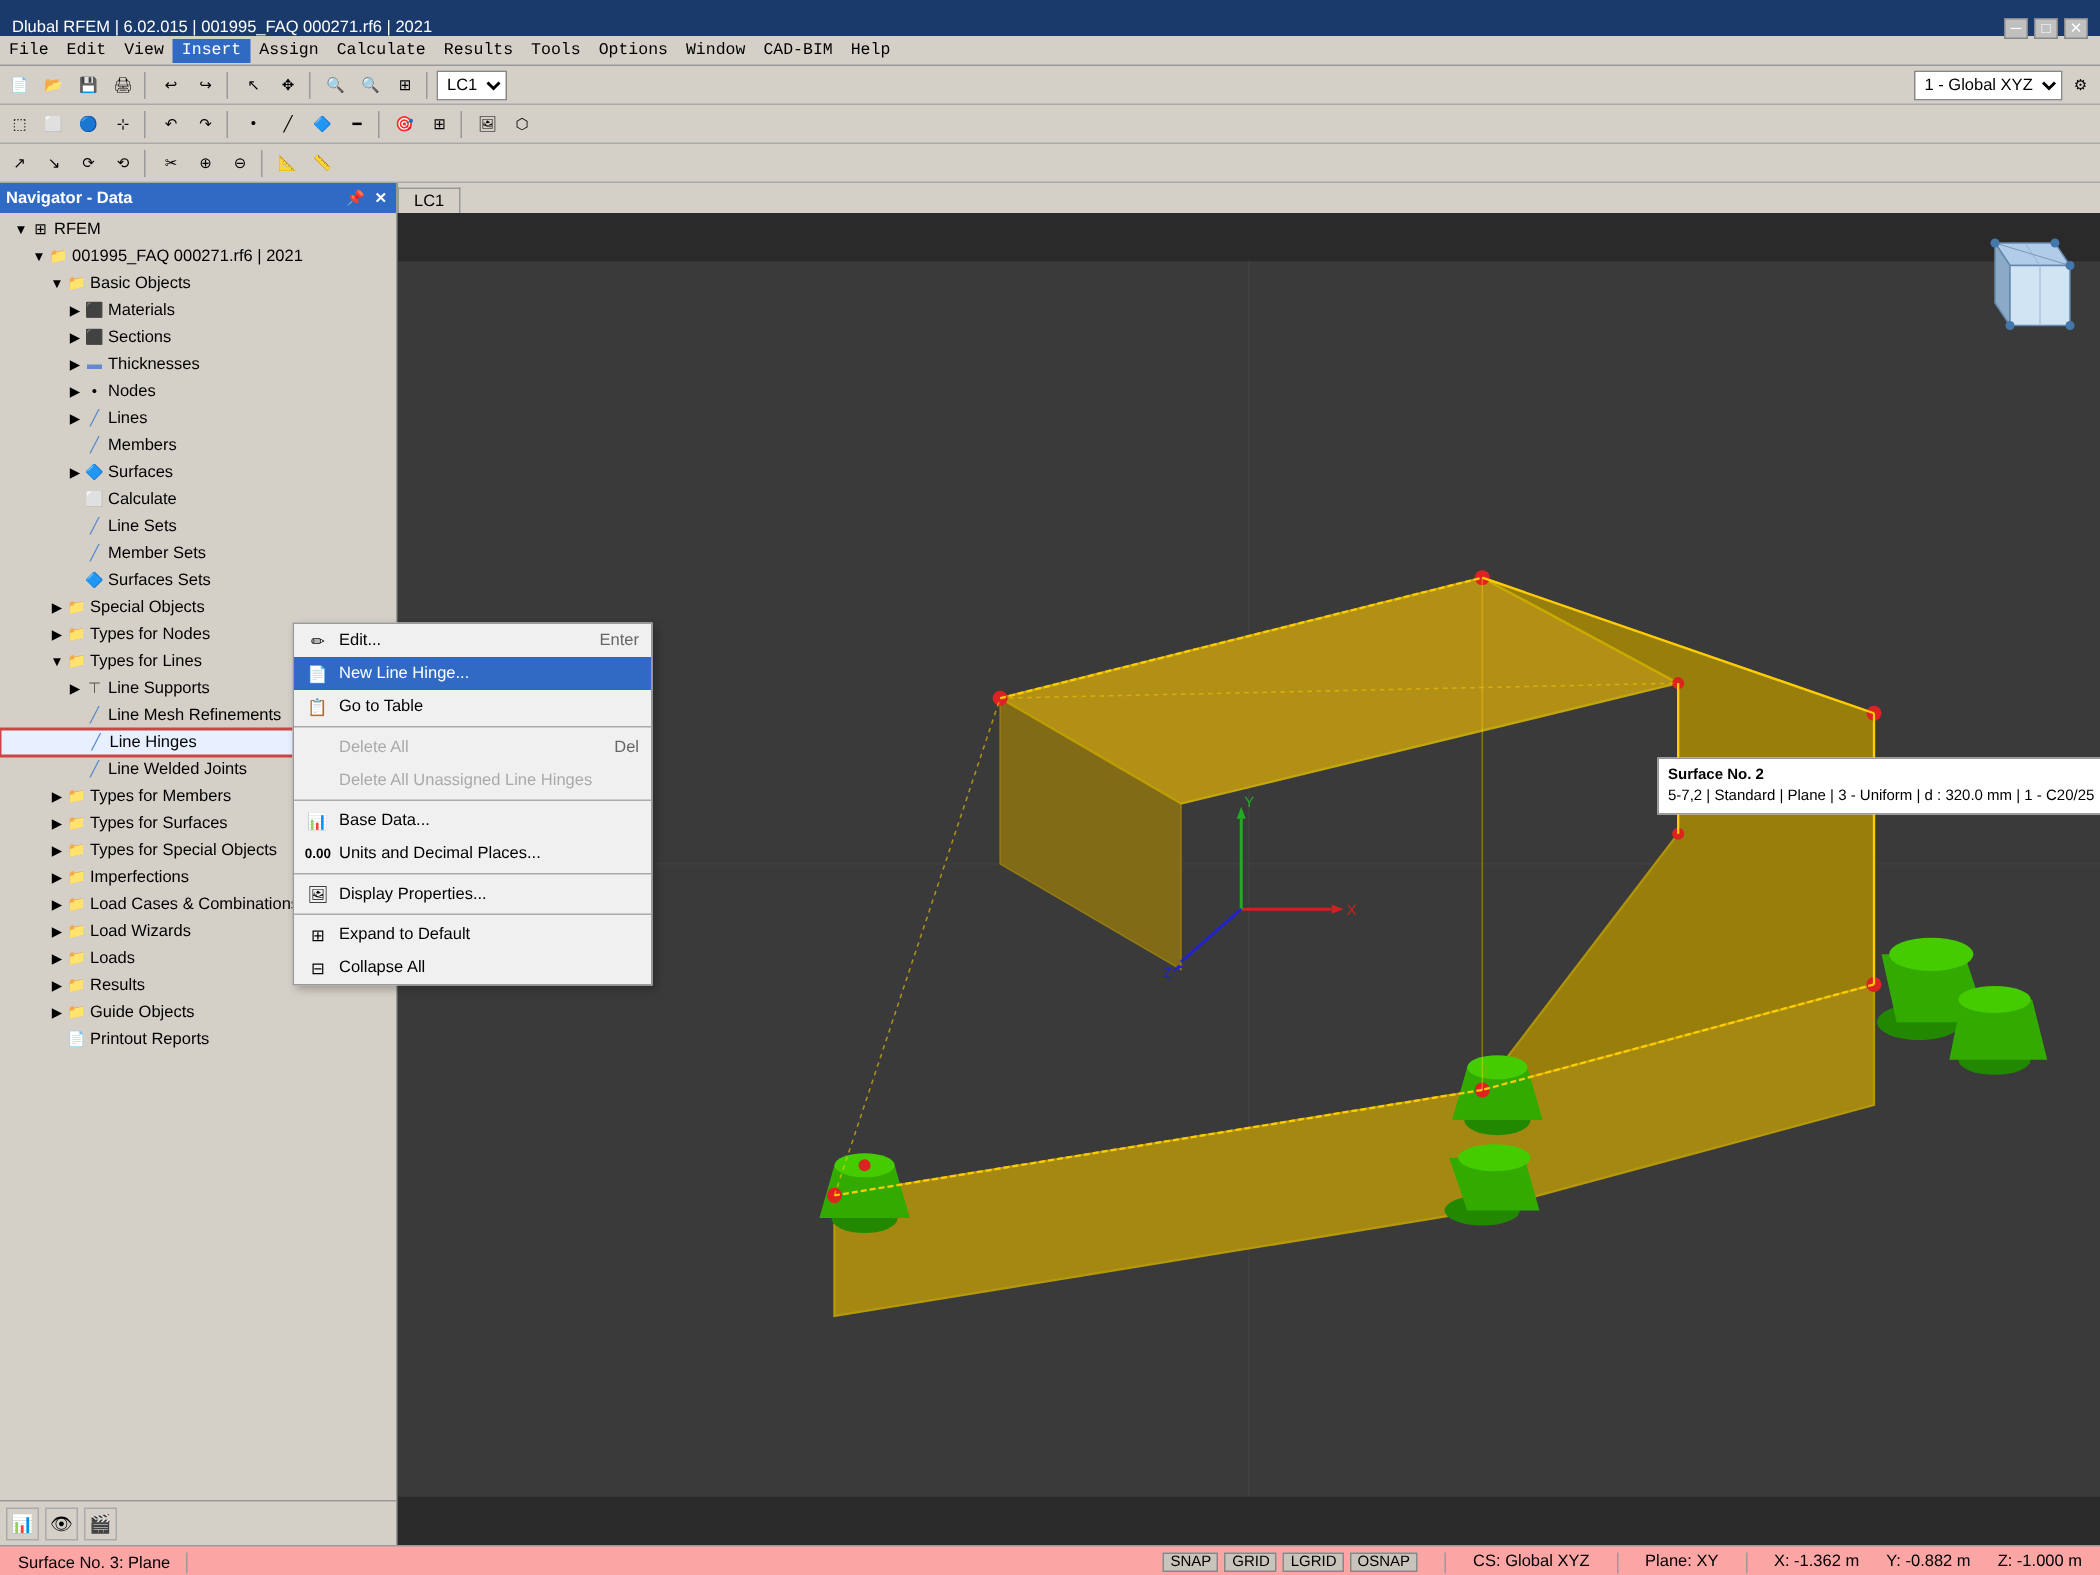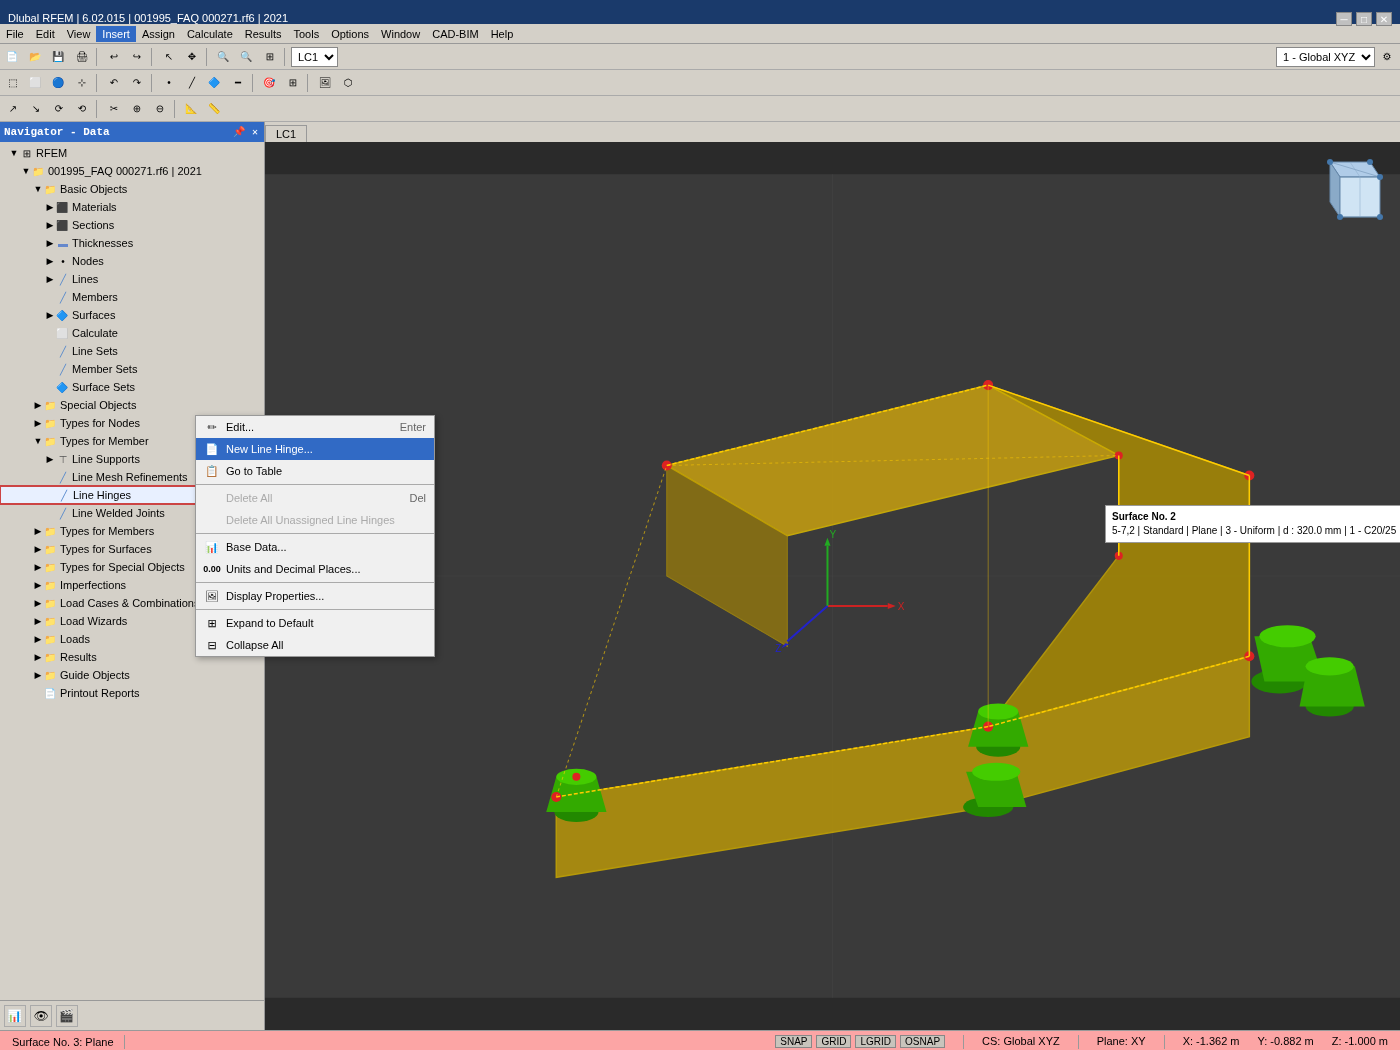--- a/index.html
+++ b/index.html
@@ -7,21 +7,21 @@
 
     
     .title-bar {
       height: 22px; background: #1a3a6b; color: white; display: flex; align-items: flex-start; justify-content: space-between; padding: 12px 8px; font-size: 11px;
     }
     .title-bar-controls { display: flex; gap: 4px; }
     .title-bar-btn { width: 16px; height: 14px; background: #c0c0c0; border: 1px solid #888; cursor: pointer; font-size: 10px; display: flex; align-items: center; justify-content: center; }
 
     
     .menu-bar {
-      height: 20px; background: #d4d0c8; display: flex; align-items: center; border-bottom: 1px solid #999; font-size: 11px;
+      height: 20px; background: #d4d0c8; display: flex; align-items: center; border-bottom: 1px solid #999; font-size: 11px; font-family: Liberation Mono, monospace;
     }
     .menu-item { padding: 2px 6px; cursor: pointer; }
     .menu-item.active { background: #316ac5; color: white; }
 
     
     .toolbar-row {
       height: 26px; background: #d4d0c8; border-bottom: 1px solid #aaa; display: flex; align-items: center; padding: 0 2px; gap: 1px;
     }
     .tb-btn {
       width: 22px; height: 22px; background: #d4d0c8; border: 1px solid transparent; cursor: pointer; display: flex; align-items: center; justify-content: center; font-size: 10px;
@@ -33,21 +33,21 @@
     
     .main-layout {
       display: flex; height: calc(1050px - 22px - 20px - 26px - 26px - 26px - 22px);
     }
 
     
     .navigator {
       width: 265px; background: #d4d0c8; border-right: 1px solid #999; display: flex; flex-direction: column; flex-shrink: 0;
     }
     .nav-header {
-      height: 20px; background: #316ac5; color: white; display: flex; align-items: center; justify-content: space-between; padding: 0 4px; font-size: 11px; font-weight: bold; font-family: Liberation Mono, monospace;
+      height: 20px; background: #316ac5; color: white; display: flex; align-items: center; justify-content: space-between; padding: 0 4px; font-size: 11px; font-weight: bold;
     }
     .nav-header-btns { display: flex; gap: 2px; }
     .nav-header-btn { font-size: 10px; cursor: pointer; padding: 0 2px; color: white; }
     .nav-tree { flex: 1; overflow-y: auto; padding: 2px 0; font-size: 11px; }
     .tree-item {
       height: 18px; display: flex; align-items: center; padding-left: 4px; cursor: pointer; white-space: nowrap;
     }
     .expand-icon { width: 12px; height: 12px; display: inline-flex; align-items: center; justify-content: center; font-size: 9px; flex-shrink: 0; }
     .tree-icon { width: 14px; height: 14px; display: inline-flex; align-items: center; justify-content: center; margin-right: 2px; font-size: 10px; flex-shrink: 0; }
     .indent1 { padding-left: 8px; }
@@ -280,39 +280,39 @@
         <span>Line Sets</span>
       </div>
       <div class="tree-item indent4">
         <span class="expand-icon"> </span>
         <span class="tree-icon" style="color:#5588cc;">╱</span>
         <span>Member Sets</span>
       </div>
       <div class="tree-item indent4">
         <span class="expand-icon"> </span>
         <span class="tree-icon" style="color:#3366aa;">🔷</span>
-        <span>Surface Sets</span>
+        <span>Surfaces Sets</span>
       </div>
 
       <div class="tree-item indent3">
         <span class="expand-icon">▶</span>
         <span class="tree-icon">📁</span>
         <span>Special Objects</span>
       </div>
 
       <div class="tree-item indent3">
         <span class="expand-icon">▶</span>
         <span class="tree-icon">📁</span>
         <span>Types for Nodes</span>
       </div>
 
       <div class="tree-item indent3">
         <span class="expand-icon">▼</span>
         <span class="tree-icon">📁</span>
-        <span>Types for Member</span>
+        <span>Types for Lines</span>
       </div>
 
       <div class="tree-item indent4">
         <span class="expand-icon">▶</span>
         <span class="tree-icon" style="color:#555;">⊤</span>
         <span>Line Supports</span>
       </div>
       <div class="tree-item indent4">
         <span class="expand-icon"> </span>
         <span class="tree-icon" style="color:#5588cc;">╱</span>

